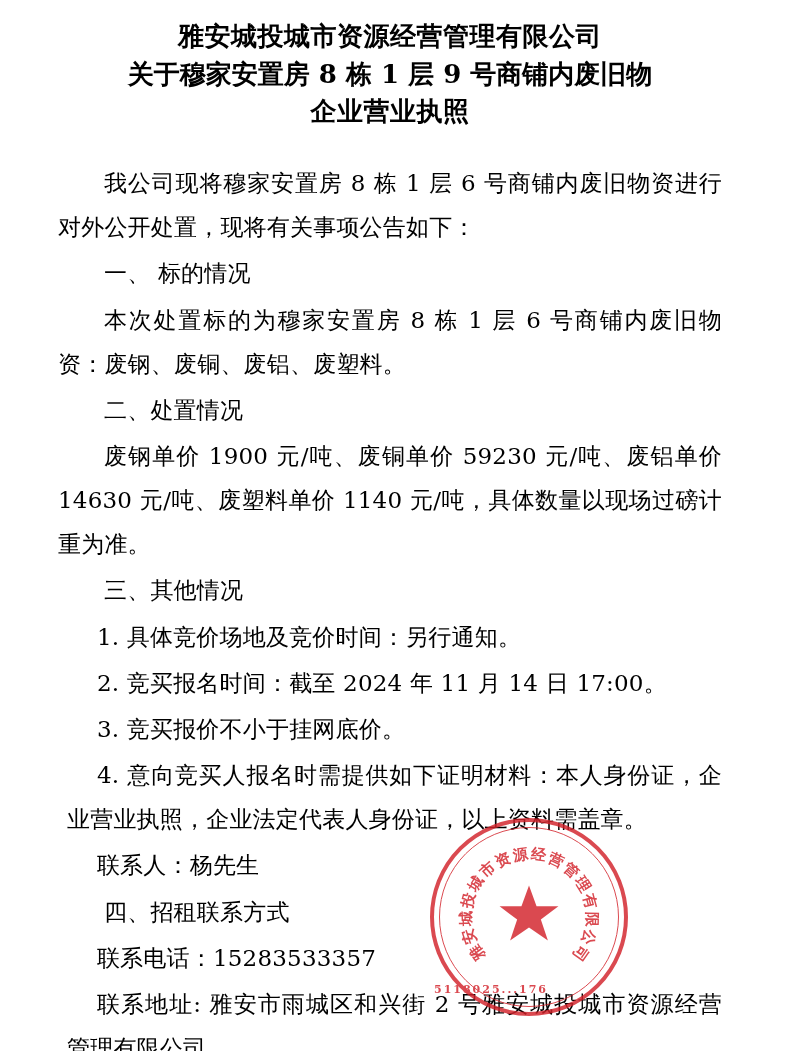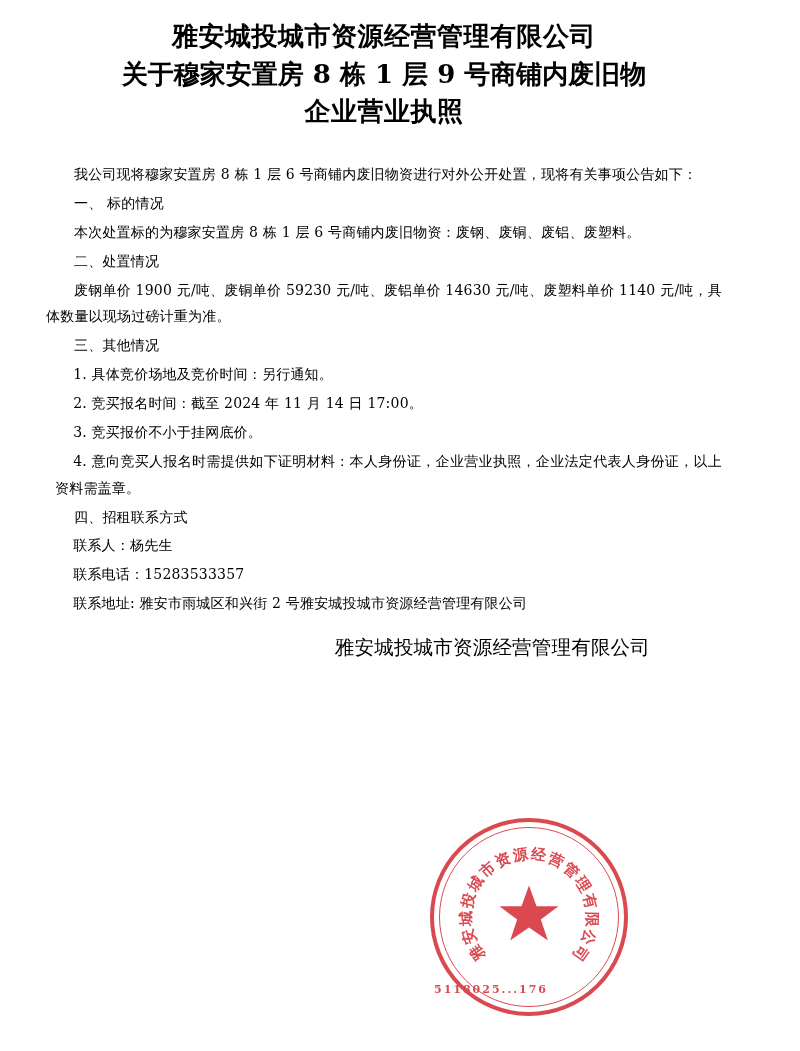--- a/index.html
+++ b/index.html
@@ -14,21 +14,21 @@
     font-family: "DejaVu Serif", "Liberation Serif", serif;
     color: #000000;
     overflow: hidden;
   }
 
   .page {
     position: relative;
     width: 780px;
     height: 1051px;
     box-sizing: border-box;
-    padding: 18px 58px 0 46px;
+    padding: 18px 58px 0 58px;
     border-radius: 13px;
   }
 
   .doc-title {
     text-align: center;
     font-weight: bold;
     font-size: 26px;
     line-height: 1.45;
     letter-spacing: 0.5px;
     margin: 0;
@@ -41,21 +41,21 @@
   .doc-title .tline.l2 {
     letter-spacing: 0px;
   }
 
   .body-block {
     margin-top: 30px;
   }
 
   p.para {
     margin: 0 0 2px 0;
-    font-size: 14px;
+    font-size: 23px;
     line-height: 1.92;
     text-align: justify;
     text-justify: inter-ideograph;
     letter-spacing: 0.2px;
   }
   p.indent2 {
     text-indent: 2em;
   }
   p.indent1 {
     text-indent: 1.3em;
@@ -142,22 +142,22 @@
     <p class="para indent2">我公司现将穆家安置房 8 栋 1 层 6 号商铺内废旧物资进行对外公开处置，现将有关事项公告如下：</p>
     <p class="para indent2">一、 标的情况</p>
     <p class="para indent2">本次处置标的为穆家安置房 8 栋 1 层 6 号商铺内废旧物资：废钢、废铜、废铝、废塑料。</p>
     <p class="para indent2">二、处置情况</p>
     <p class="para indent2">废钢单价 1900 元/吨、废铜单价 59230 元/吨、废铝单价 14630 元/吨、废塑料单价 1140 元/吨，具体数量以现场过磅计重为准。</p>
     <p class="para indent2">三、其他情况</p>
     <p class="para indent1">1. 具体竞价场地及竞价时间：另行通知。</p>
     <p class="para indent1">2. 竞买报名时间：截至 2024 年 11 月 14 日 17:00。</p>
     <p class="para indent1">3. 竞买报价不小于挂网底价。</p>
     <p class="para indent1">4. 意向竞买人报名时需提供如下证明材料：本人身份证，企业营业执照，企业法定代表人身份证，以上资料需盖章。</p>
+    <p class="para indent1">联系人：杨先生</p>
     <p class="para indent2">四、招租联系方式</p>
-    <p class="para indent1">联系人：杨先生</p>
     <p class="para indent1">联系电话：15283533357</p>
     <p class="para indent1">联系地址: 雅安市雨城区和兴街 2 号雅安城投城市资源经营管理有限公司</p>
   </div>
 
   <div class="sign-block">
     <p>雅安城投城市资源经营管理有限公司</p>
   </div>
 
   <div class="seal">
     <div class="seal-inner"></div>

